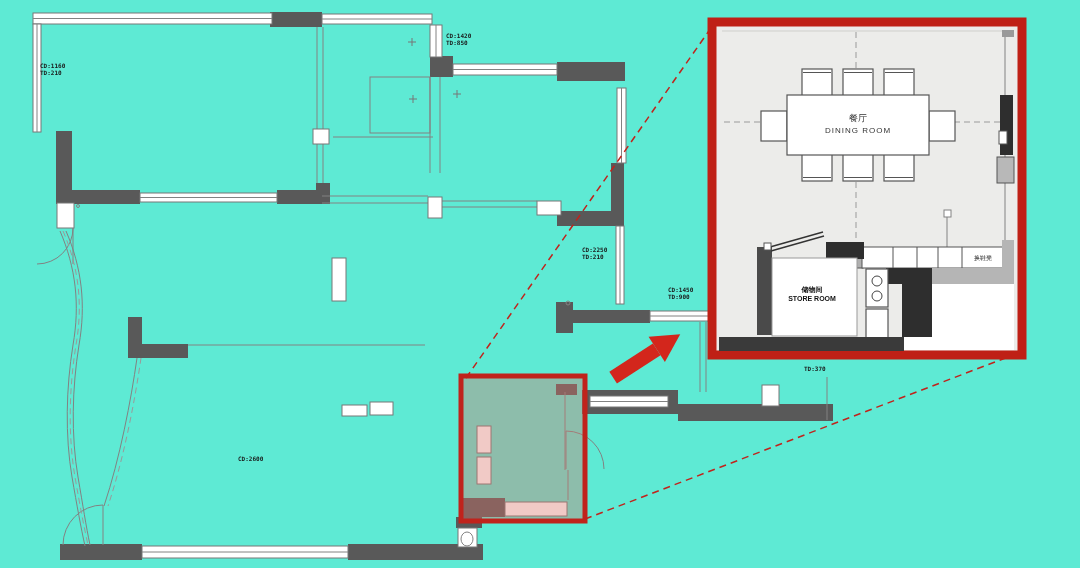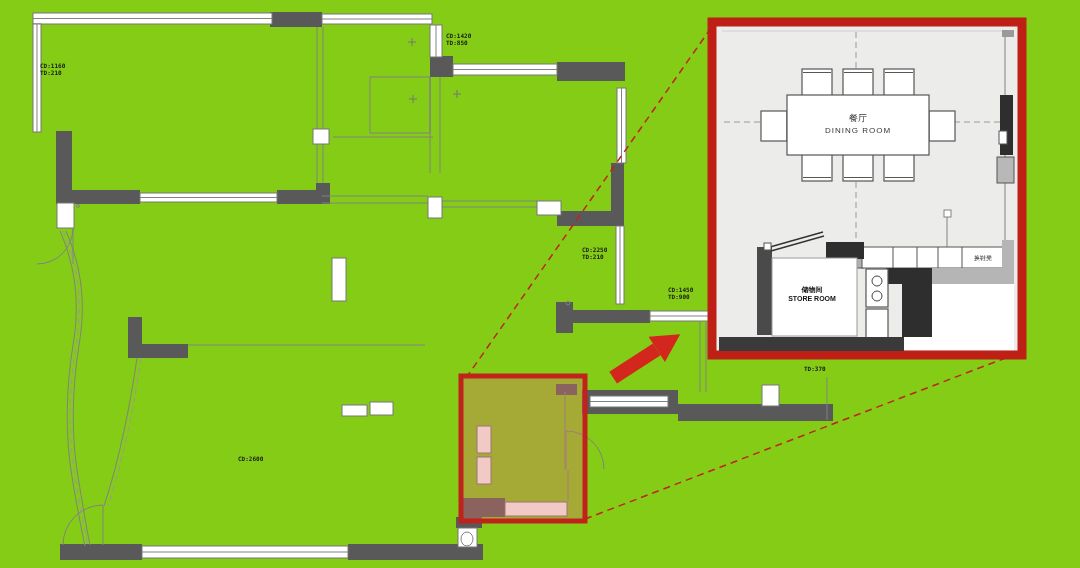--- a/index.html
+++ b/index.html
@@ -1,16 +1,16 @@
 <!DOCTYPE html>
 <html><head>
 <meta charset="utf-8">
 <style>
   html,body{margin:0;padding:0;background:#ffffff;}
-  .stage{position:relative;width:1080px;height:568px;background:#84cc16;overflow:hidden;
+  .stage{position:relative;width:1080px;height:568px;background:#5eead4;overflow:hidden;
          font-family:"Liberation Sans",sans-serif;}
   .stage svg{position:absolute;left:0;top:0;}
   .ann{position:absolute;font:bold 6px/1.15 "DejaVu Sans Mono",monospace;color:#1a1a1a;
        white-space:pre;letter-spacing:0;}
   .wd{fill:#595959;stroke:none;}
   .wd2{fill:#2e2e2e;stroke:none;}
   .ww{fill:#ffffff;stroke:#777;stroke-width:1;}
   .ln{stroke:#828282;stroke-width:1;fill:none;}
   .lnd{stroke:#9a9a9a;stroke-width:1;fill:none;stroke-dasharray:6 4;}
   .fur{fill:#ffffff;stroke:#555;stroke-width:1.2;}

